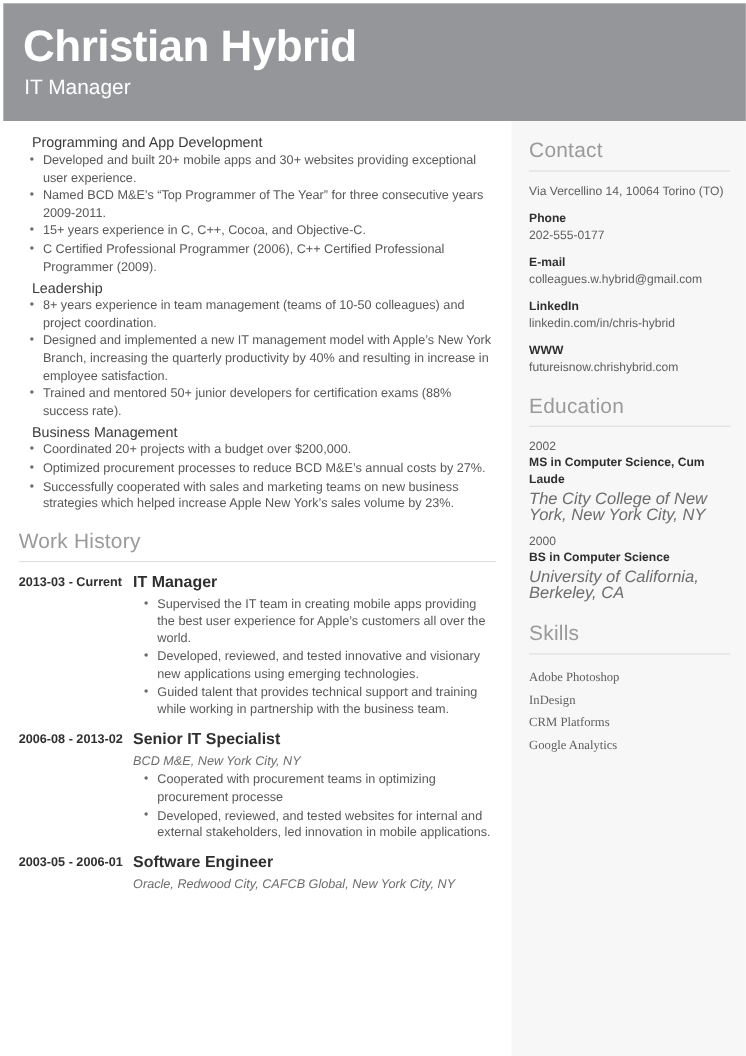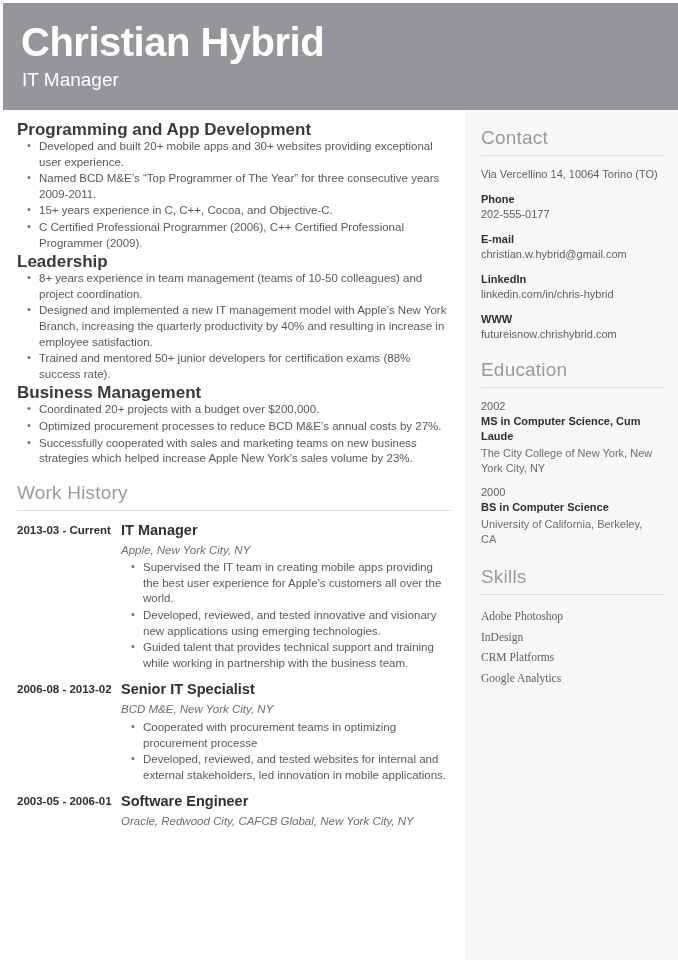--- a/index.html
+++ b/index.html
@@ -56,24 +56,24 @@
     padding: 12px 14px 0 14px;
   }
   .side-col {
     width: 213px;
     background: #f7f7f7;
     padding: 16px 14px 0 16px;
   }
 
   
   .sub-head {
-    font-size: 17px;
-    font-weight: bold;
+    font-size: 13px;
+    font-weight: normal;
     color: #3a3a3a;
-    margin: 0 0 1px 0;
+    margin: 0 0 1px 12px;
     line-height: 16px;
   }
   ul.bullets {
     margin: 0 0 3px 0;
     padding: 0 0 0 22px;
     list-style: none;
   }
   ul.bullets li {
     position: relative;
     font-size: 11.5px;
@@ -173,21 +173,22 @@
     margin: 0;
   }
   .edu-degree {
     font-size: 11px;
     font-weight: bold;
     color: #2f2f2f;
     line-height: 15px;
     margin: 0;
   }
   .edu-school {
-    font-size: 11px;
+    font-size: 15px;
+    font-style: italic;
     color: #6d6d6f;
     line-height: 15px;
     margin: 2px 4px 0 0;
   }
   .skill-item {
     font-size: 11.5px;
     color: #5e5e60;
     line-height: 20.5px;
     margin: 0;
     font-family: Liberation Serif, serif;
@@ -240,21 +241,20 @@
       </div>
 
       <div>
         <div class="section-head">Work History</div>
         <div class="section-rule"></div>
 
         <div class="job">
           <div class="job-dates">2013-03 - Current</div>
           <div class="job-body">
             <div class="job-title">IT Manager</div>
-            <div class="job-company">Apple, New York City, NY</div>
             <ul class="bullets">
               <li>Supervised the IT team in creating mobile apps providing the best user experience for Apple’s customers all over the world.</li>
               <li>Developed, reviewed, and tested innovative and visionary new applications using emerging technologies.</li>
               <li>Guided talent that provides technical support and training while working in partnership with the business team.</li>
             </ul>
           </div>
         </div>
 
         <div class="job">
           <div class="job-dates">2006-08 - 2013-02</div>
@@ -287,21 +287,21 @@
 
         <div class="side-block">
           <div class="field-value">Via Vercellino 14, 10064 Torino (TO)</div>
         </div>
         <div class="side-block">
           <div class="field-label">Phone</div>
           <div class="field-value">202-555-0177</div>
         </div>
         <div class="side-block">
           <div class="field-label">E-mail</div>
-          <div class="field-value">christian.w.hybrid@gmail.com</div>
+          <div class="field-value">colleagues.w.hybrid@gmail.com</div>
         </div>
         <div class="side-block">
           <div class="field-label">LinkedIn</div>
           <div class="field-value">linkedin.com/in/chris-hybrid</div>
         </div>
         <div class="side-block">
           <div class="field-label">WWW</div>
           <div class="field-value">futureisnow.chrishybrid.com</div>
         </div>
       </div>

